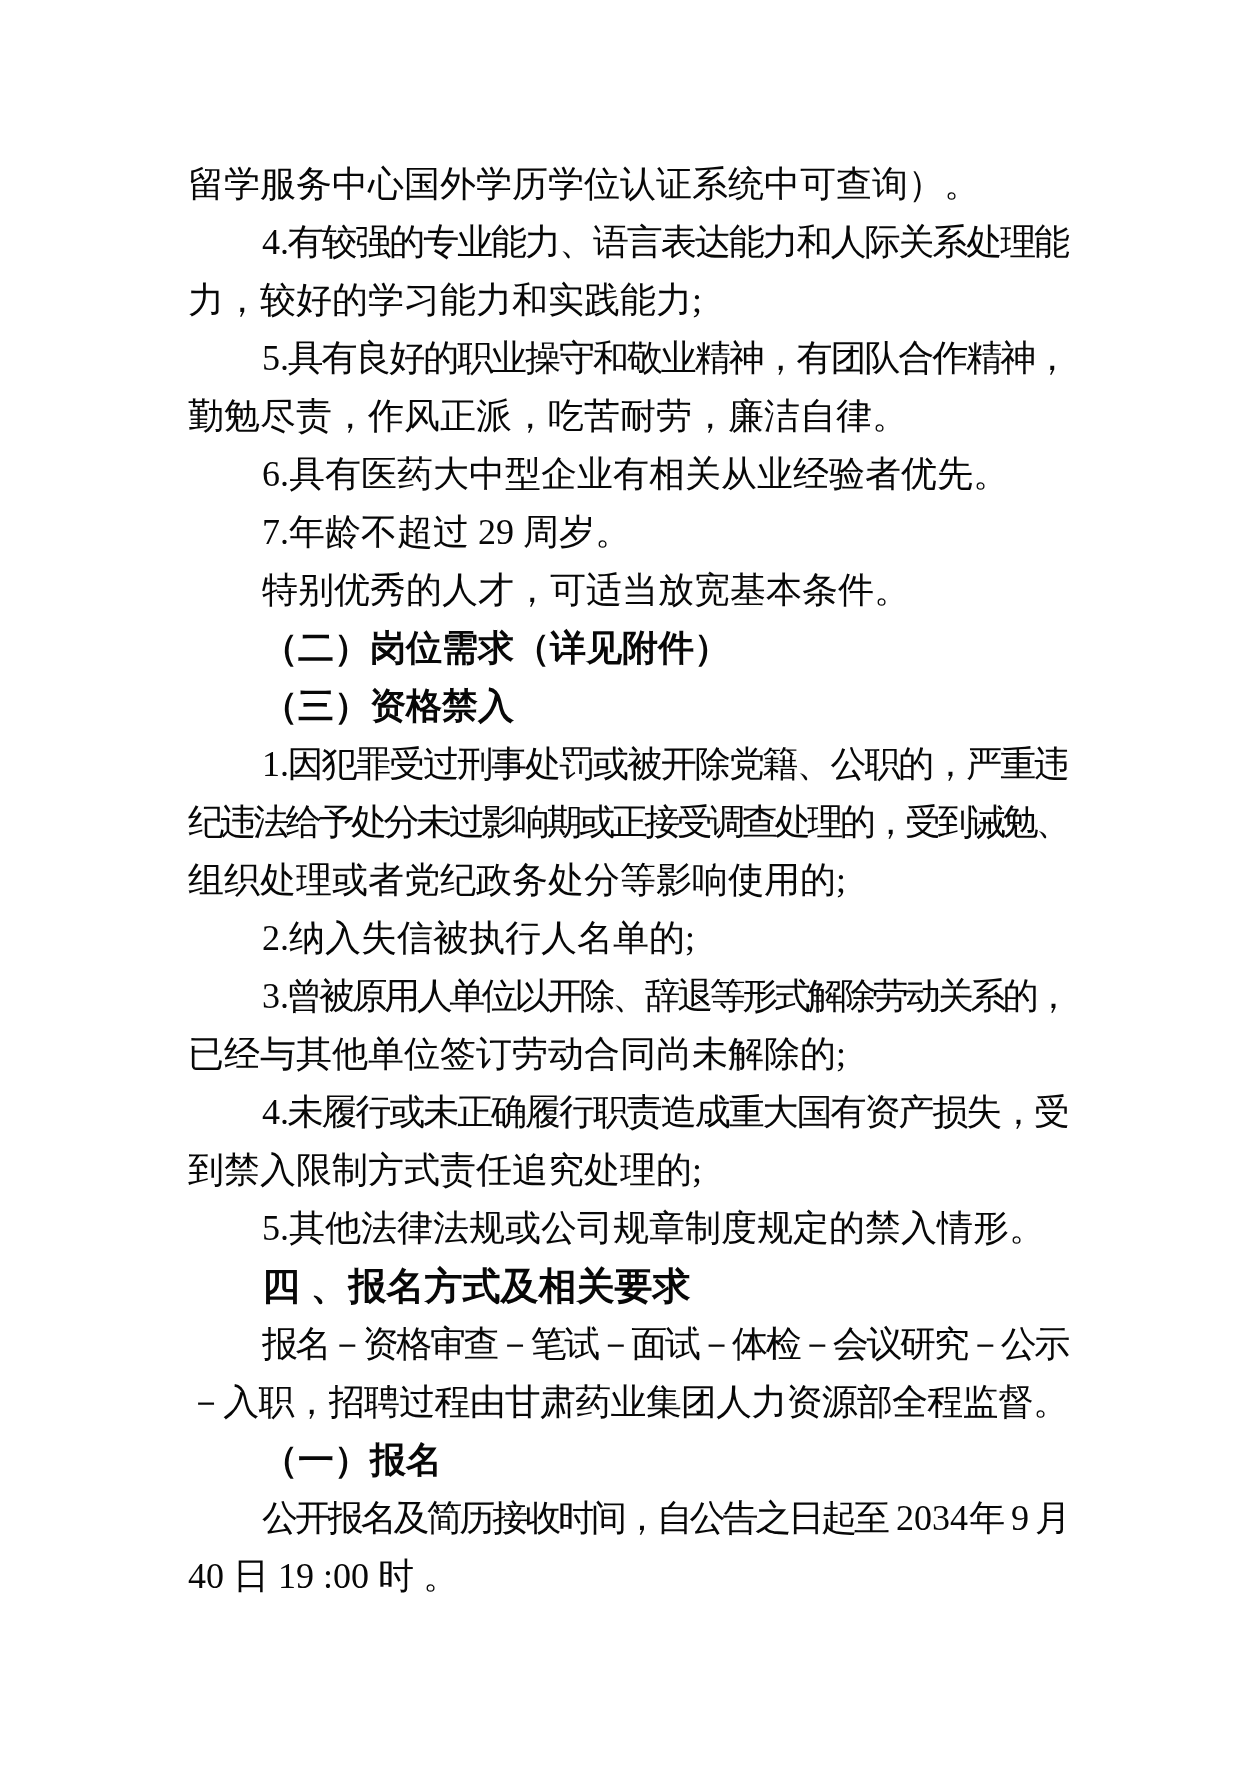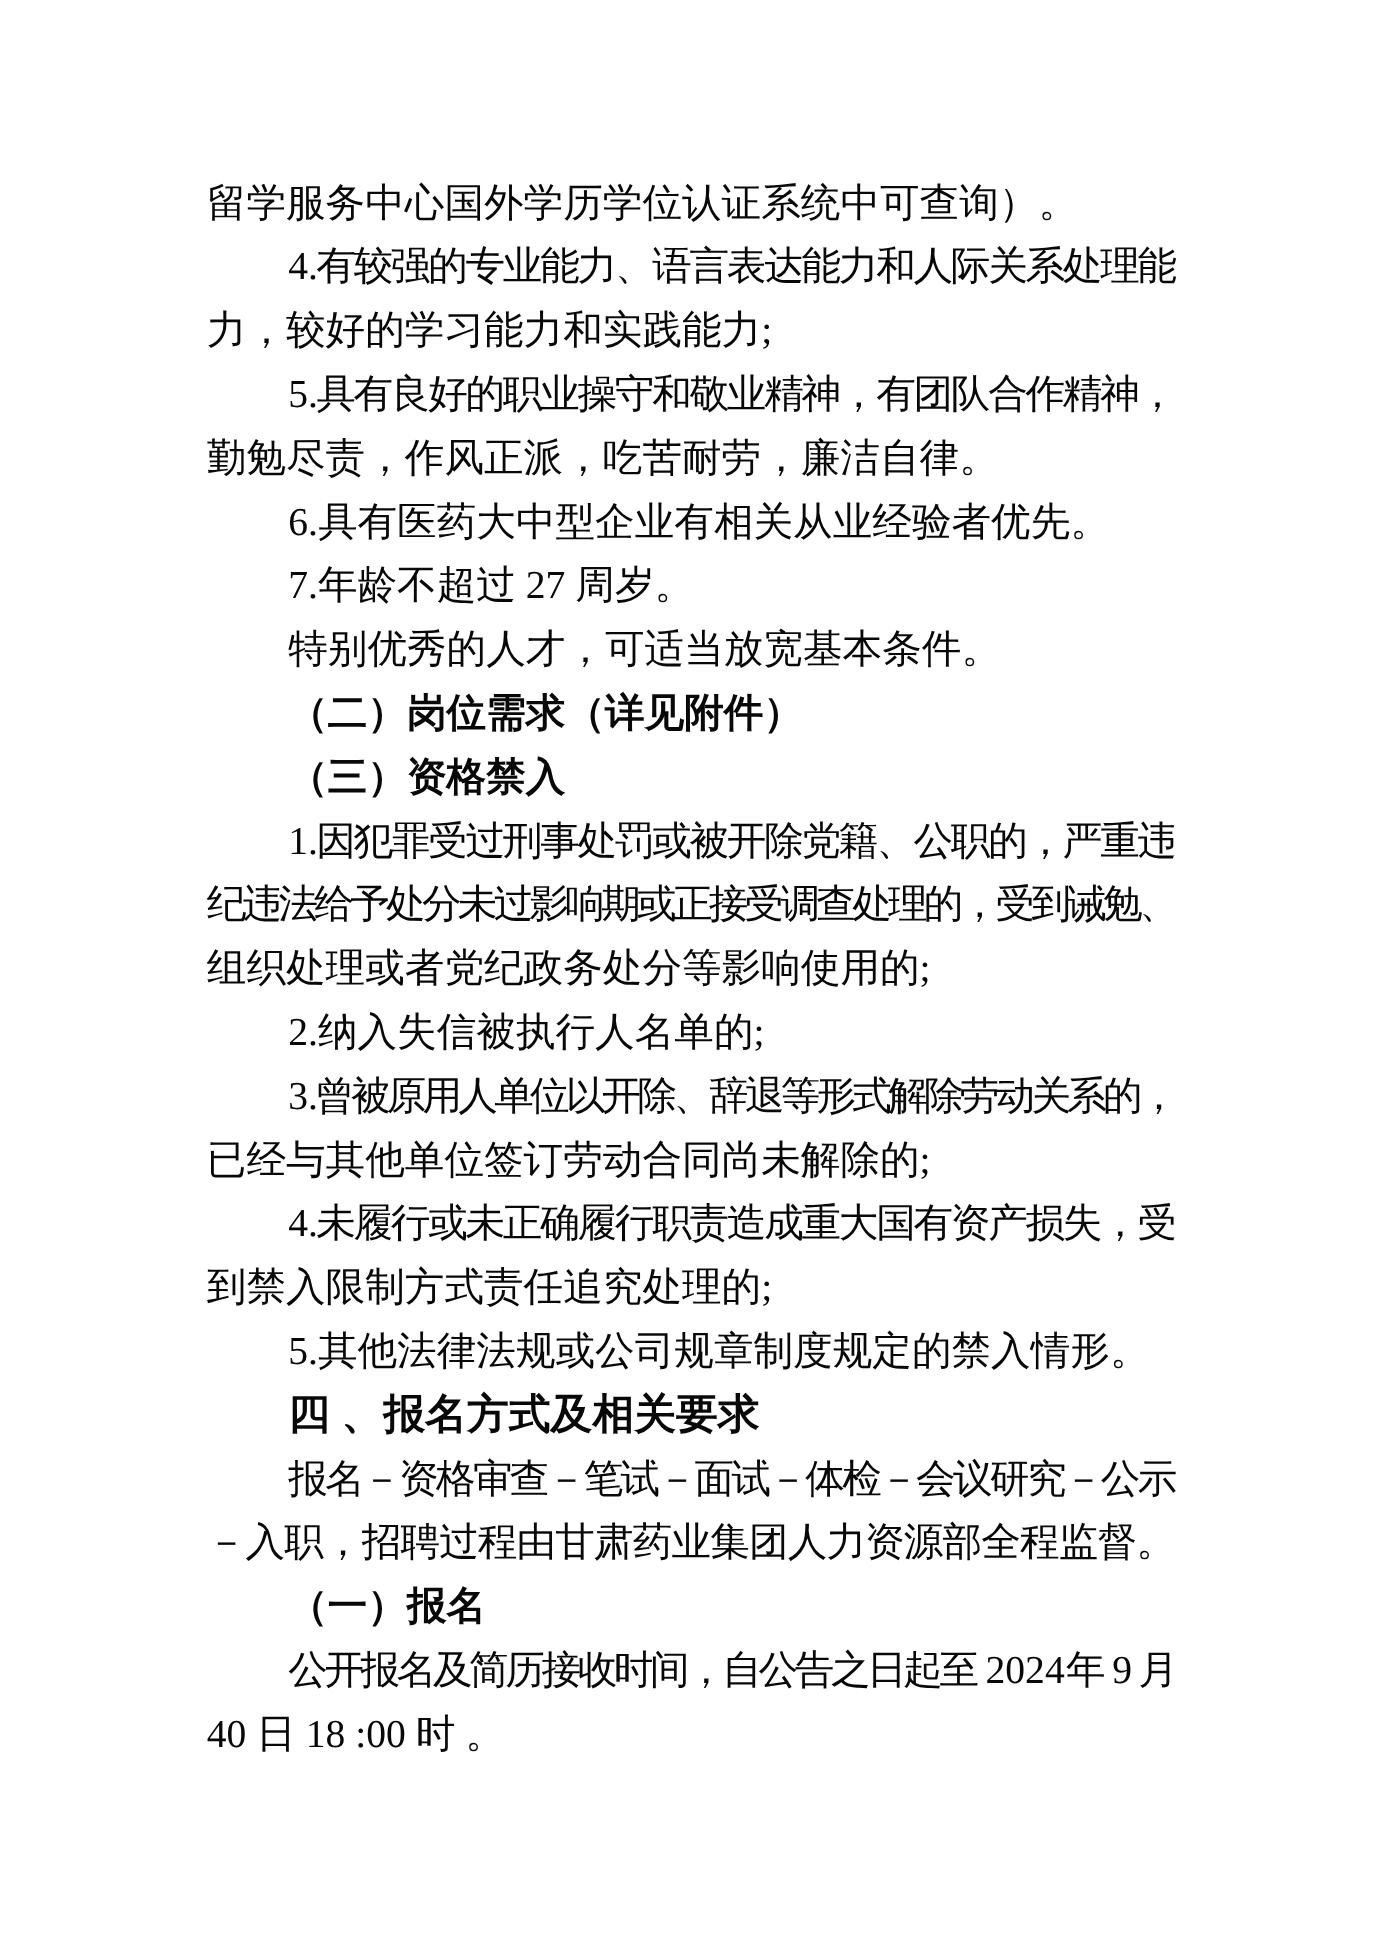--- a/index.html
+++ b/index.html
@@ -196,21 +196,21 @@
         <span>先</span>
         <span>。</span>
       </div>
       <div class="line body indent">
         <span>7.</span>
         <span>年</span>
         <span>龄</span>
         <span>不</span>
         <span>超</span>
         <span>过</span>
-        <span> 27 </span>
+        <span> 29 </span>
         <span>周</span>
         <span>岁</span>
         <span>。</span>
       </div>
       <div class="line body indent">
         <span>特</span>
         <span>别</span>
         <span>优</span>
         <span>秀</span>
         <span>的</span>
@@ -545,27 +545,27 @@
         <span>时</span>
         <span>间</span>
         <span>，</span>
         <span>自</span>
         <span>公</span>
         <span>告</span>
         <span>之</span>
         <span>日</span>
         <span>起</span>
         <span>至</span>
-        <span> 2024 </span>
+        <span> 2034 </span>
         <span>年</span>
         <span> 9 </span>
         <span>月</span>
       </div>
       <div class="line body">
         <span>40 </span>
         <span>日</span>
-        <span> 18 :00 </span>
+        <span> 19 :00 </span>
         <span>时</span>
         <span> </span>
         <span>。</span>
       </div>
     </div>
 </div>
 
 </body></html>

